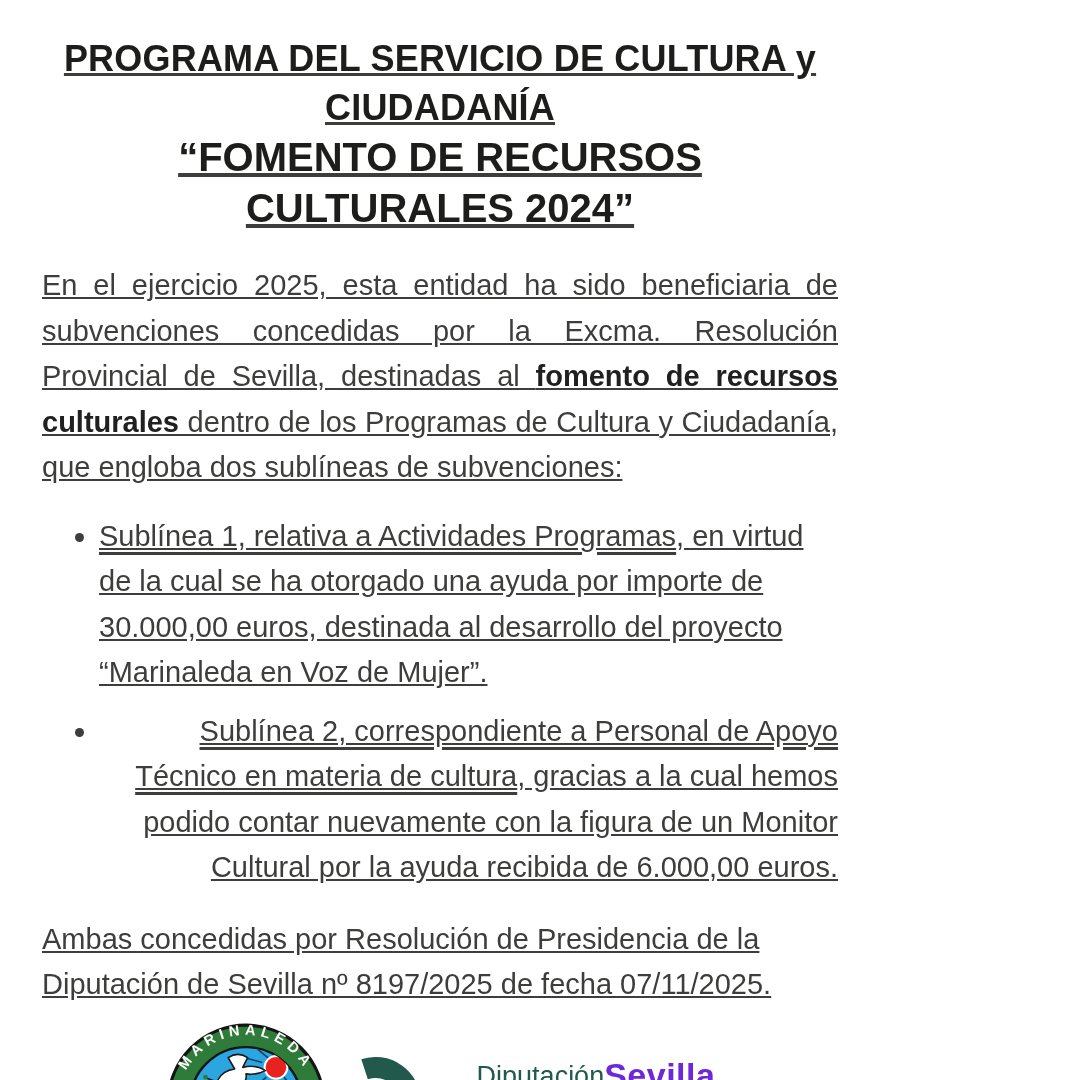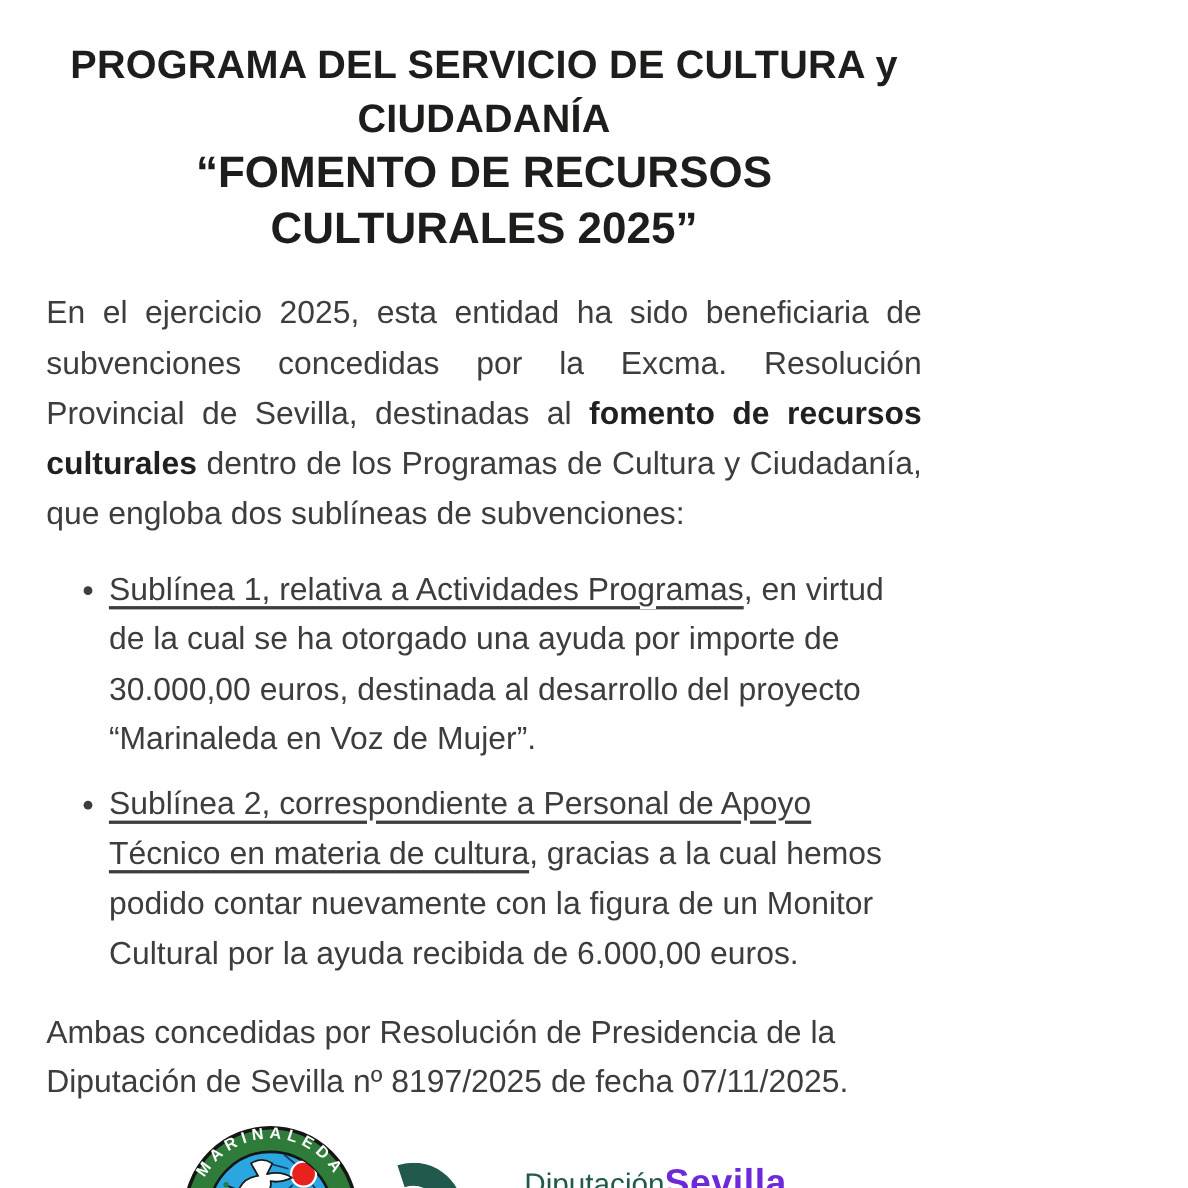--- a/index.html
+++ b/index.html
@@ -7,39 +7,40 @@
     width:1080px; height:1080px;
     font-family:"Liberation Sans", sans-serif;
     color:#3d3d3c;
     overflow:hidden;
   }
   .page {
     box-sizing:border-box;
     width:880px; height:1080px;
     padding:34px 42px 0 42px;
     background:#ffffff;
+    text-decoration:underline;
   }
   .title { text-align:center; color:#1d1d1b; font-weight:700; }
   .title-line1 { font-size:36px; line-height:49px; letter-spacing:0.2px; }
   .title-line2 { font-size:40px; line-height:51px; }
   .intro {
     margin:29px 0 0 0;
     font-size:29px; line-height:45.5px;
     text-align:justify;
   }
   .intro b { color:#202020; }
   ul.sublines {
     margin:23px 0 0 0;
     padding:0 0 0 57px;
   }
   ul.sublines li {
     font-size:29px; line-height:45.5px;
     text-align:left;
   }
-  ul.sublines li + li { margin-top:13px; }
+  ul.sublines li + li { margin-top:13px;text-align:right; }
   .u {
     text-decoration:underline;
     text-decoration-thickness:2.5px;
     text-underline-offset:6px;
   }
   .closing { margin:26px 0 0 0; font-size:29px; line-height:45.5px; }
   .logos {
     margin-top:14px;
     display:flex; justify-content:center; align-items:center; gap:18px;
   }
@@ -49,21 +50,21 @@
   .dse-line1 { color:#21594c; font-size:27px; line-height:31px; margin-top:4px; }
   .dse-line2 { color:#6d28d9; font-size:34px; line-height:37px; font-weight:700; letter-spacing:0.5px; }
 </style>
 </head>
 <body>
 
 <div class="page">
 
   <div class="title">
     <div class="title-line1">PROGRAMA DEL SERVICIO DE CULTURA y CIUDADANÍA</div>
-    <div class="title-line2">“FOMENTO DE RECURSOS CULTURALES 2025”</div>
+    <div class="title-line2">“FOMENTO DE RECURSOS CULTURALES 2024”</div>
   </div>
 
   <p class="intro"><span>En el ejercicio 2025, esta entidad ha sido beneficiaria de subvenciones concedidas por la Excma. Resolución Provincial de Sevilla, destinadas al </span><b>fomento de recursos culturales</b><span> dentro de los Programas de Cultura y Ciudadanía, que engloba dos sublíneas de subvenciones:</span></p>
 
   <ul class="sublines">
     <li><span class="u">Sublínea 1, relativa a Actividades Programas</span><span>, en virtud de la cual se ha otorgado una ayuda por importe de 30.000,00 euros, destinada al desarrollo del proyecto “Marinaleda en Voz de Mujer”.</span></li>
     <li><span class="u">Sublínea 2, correspondiente a Personal de Apoyo Técnico en materia de cultura</span><span>, gracias a la cual hemos podido contar nuevamente con la figura de un Monitor Cultural por la ayuda recibida de 6.000,00 euros.</span></li>
   </ul>
 
   <p class="closing">Ambas concedidas por Resolución de Presidencia de la Diputación de Sevilla nº 8197/2025 de fecha 07/11/2025.</p>

